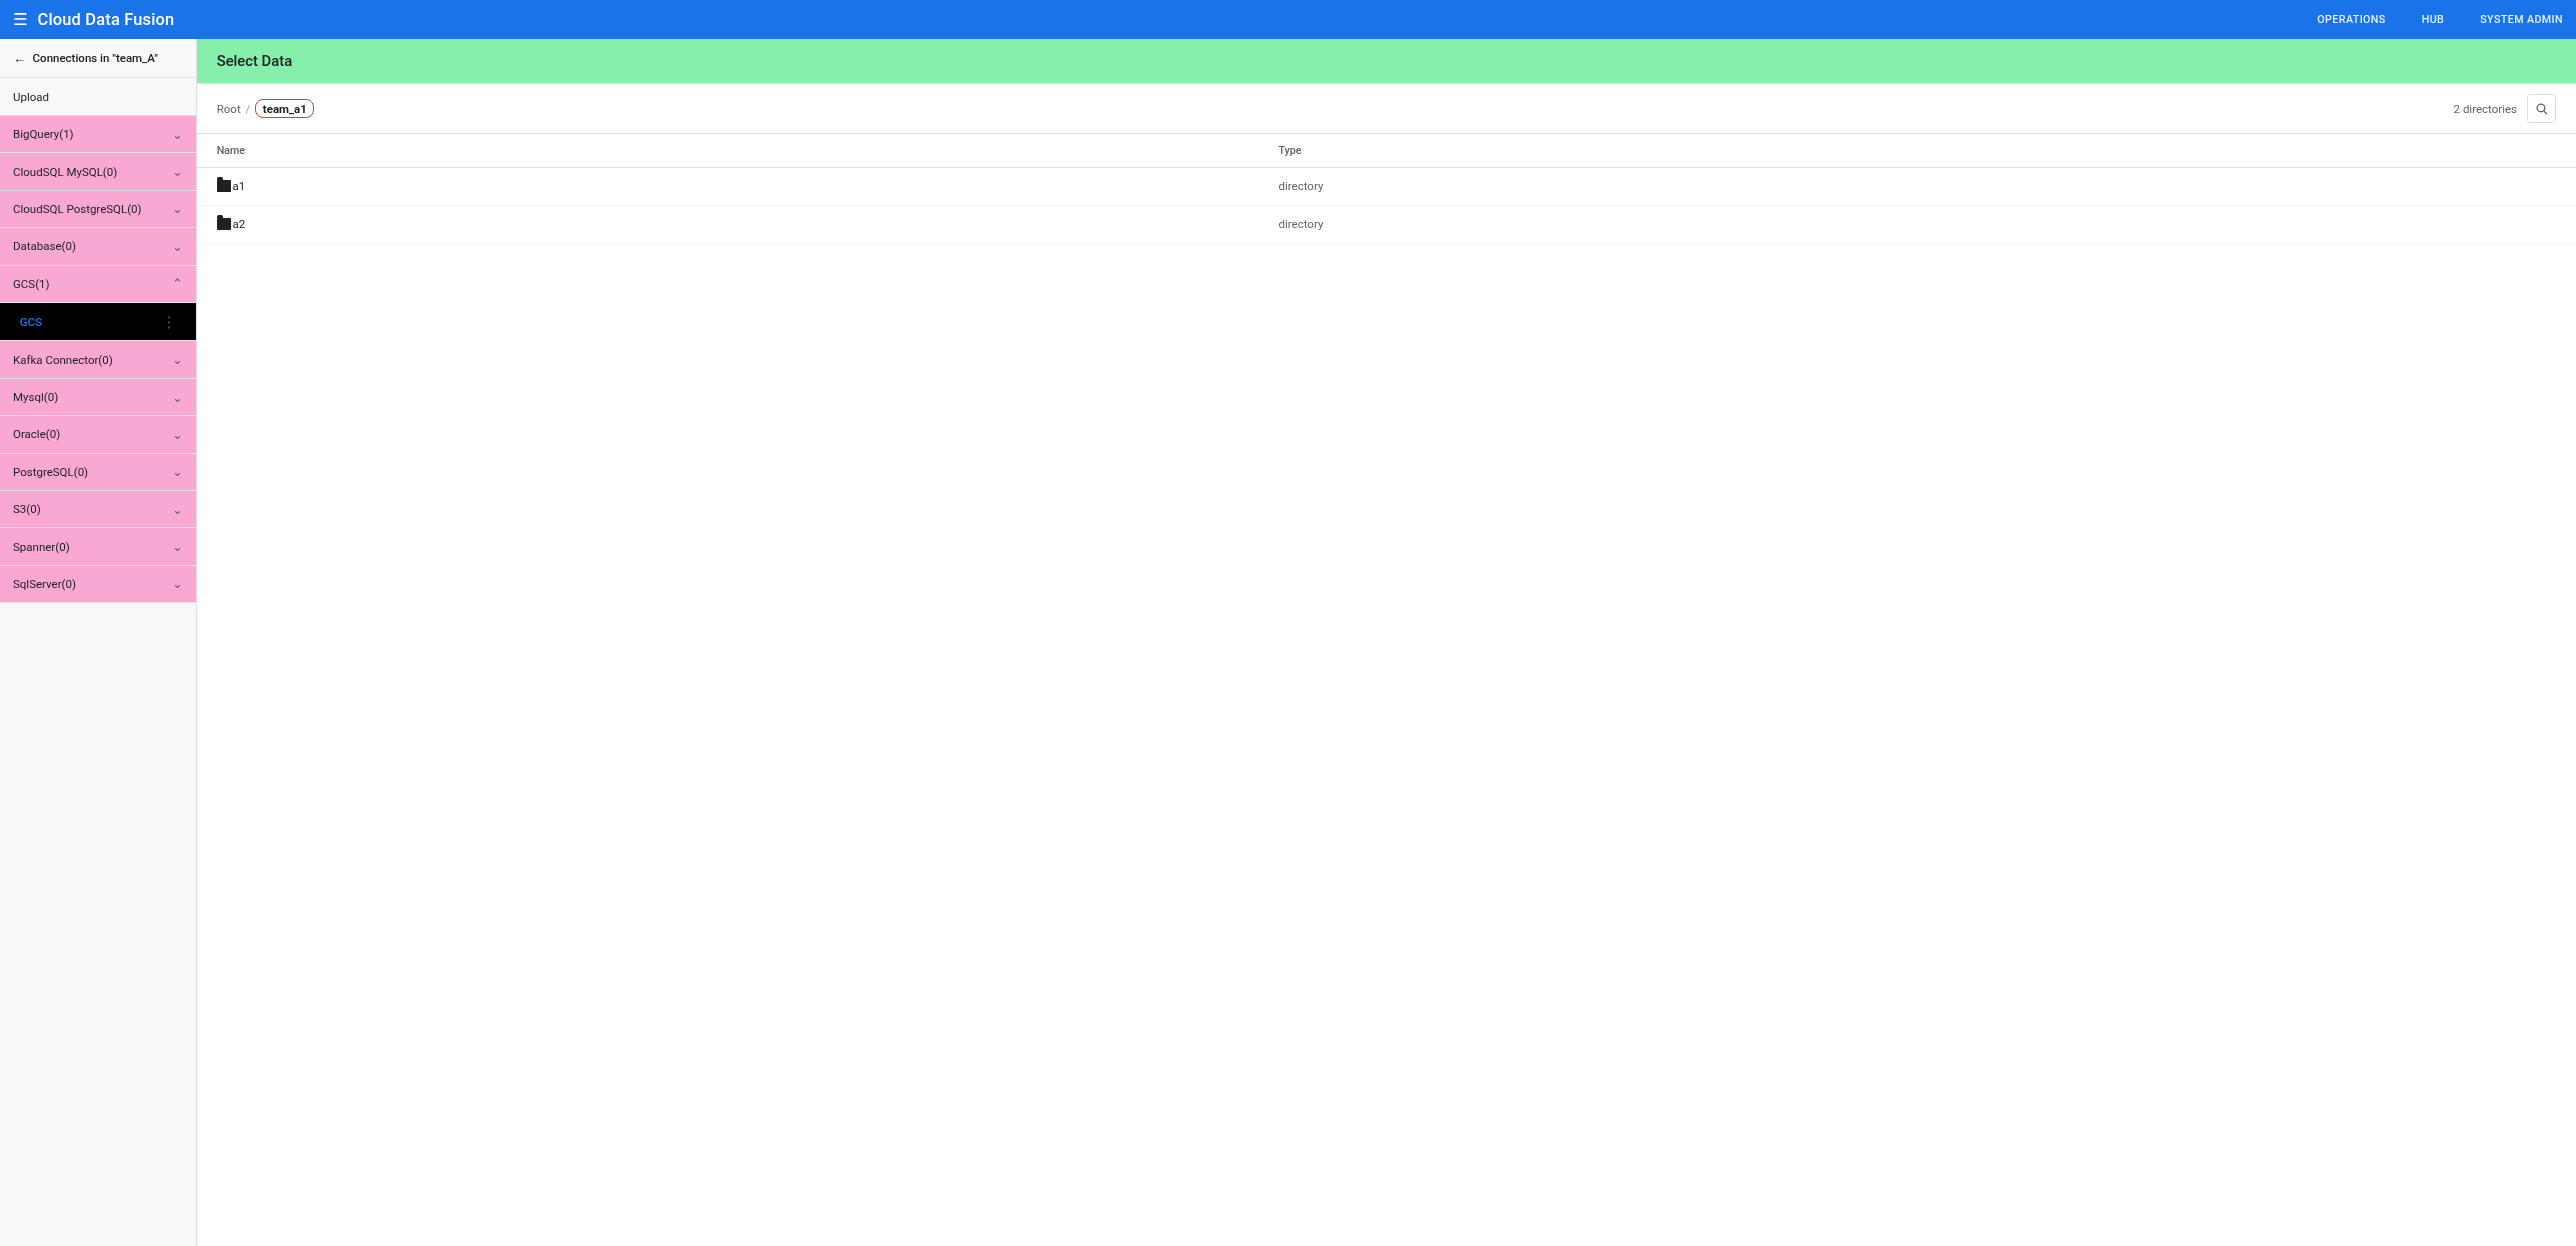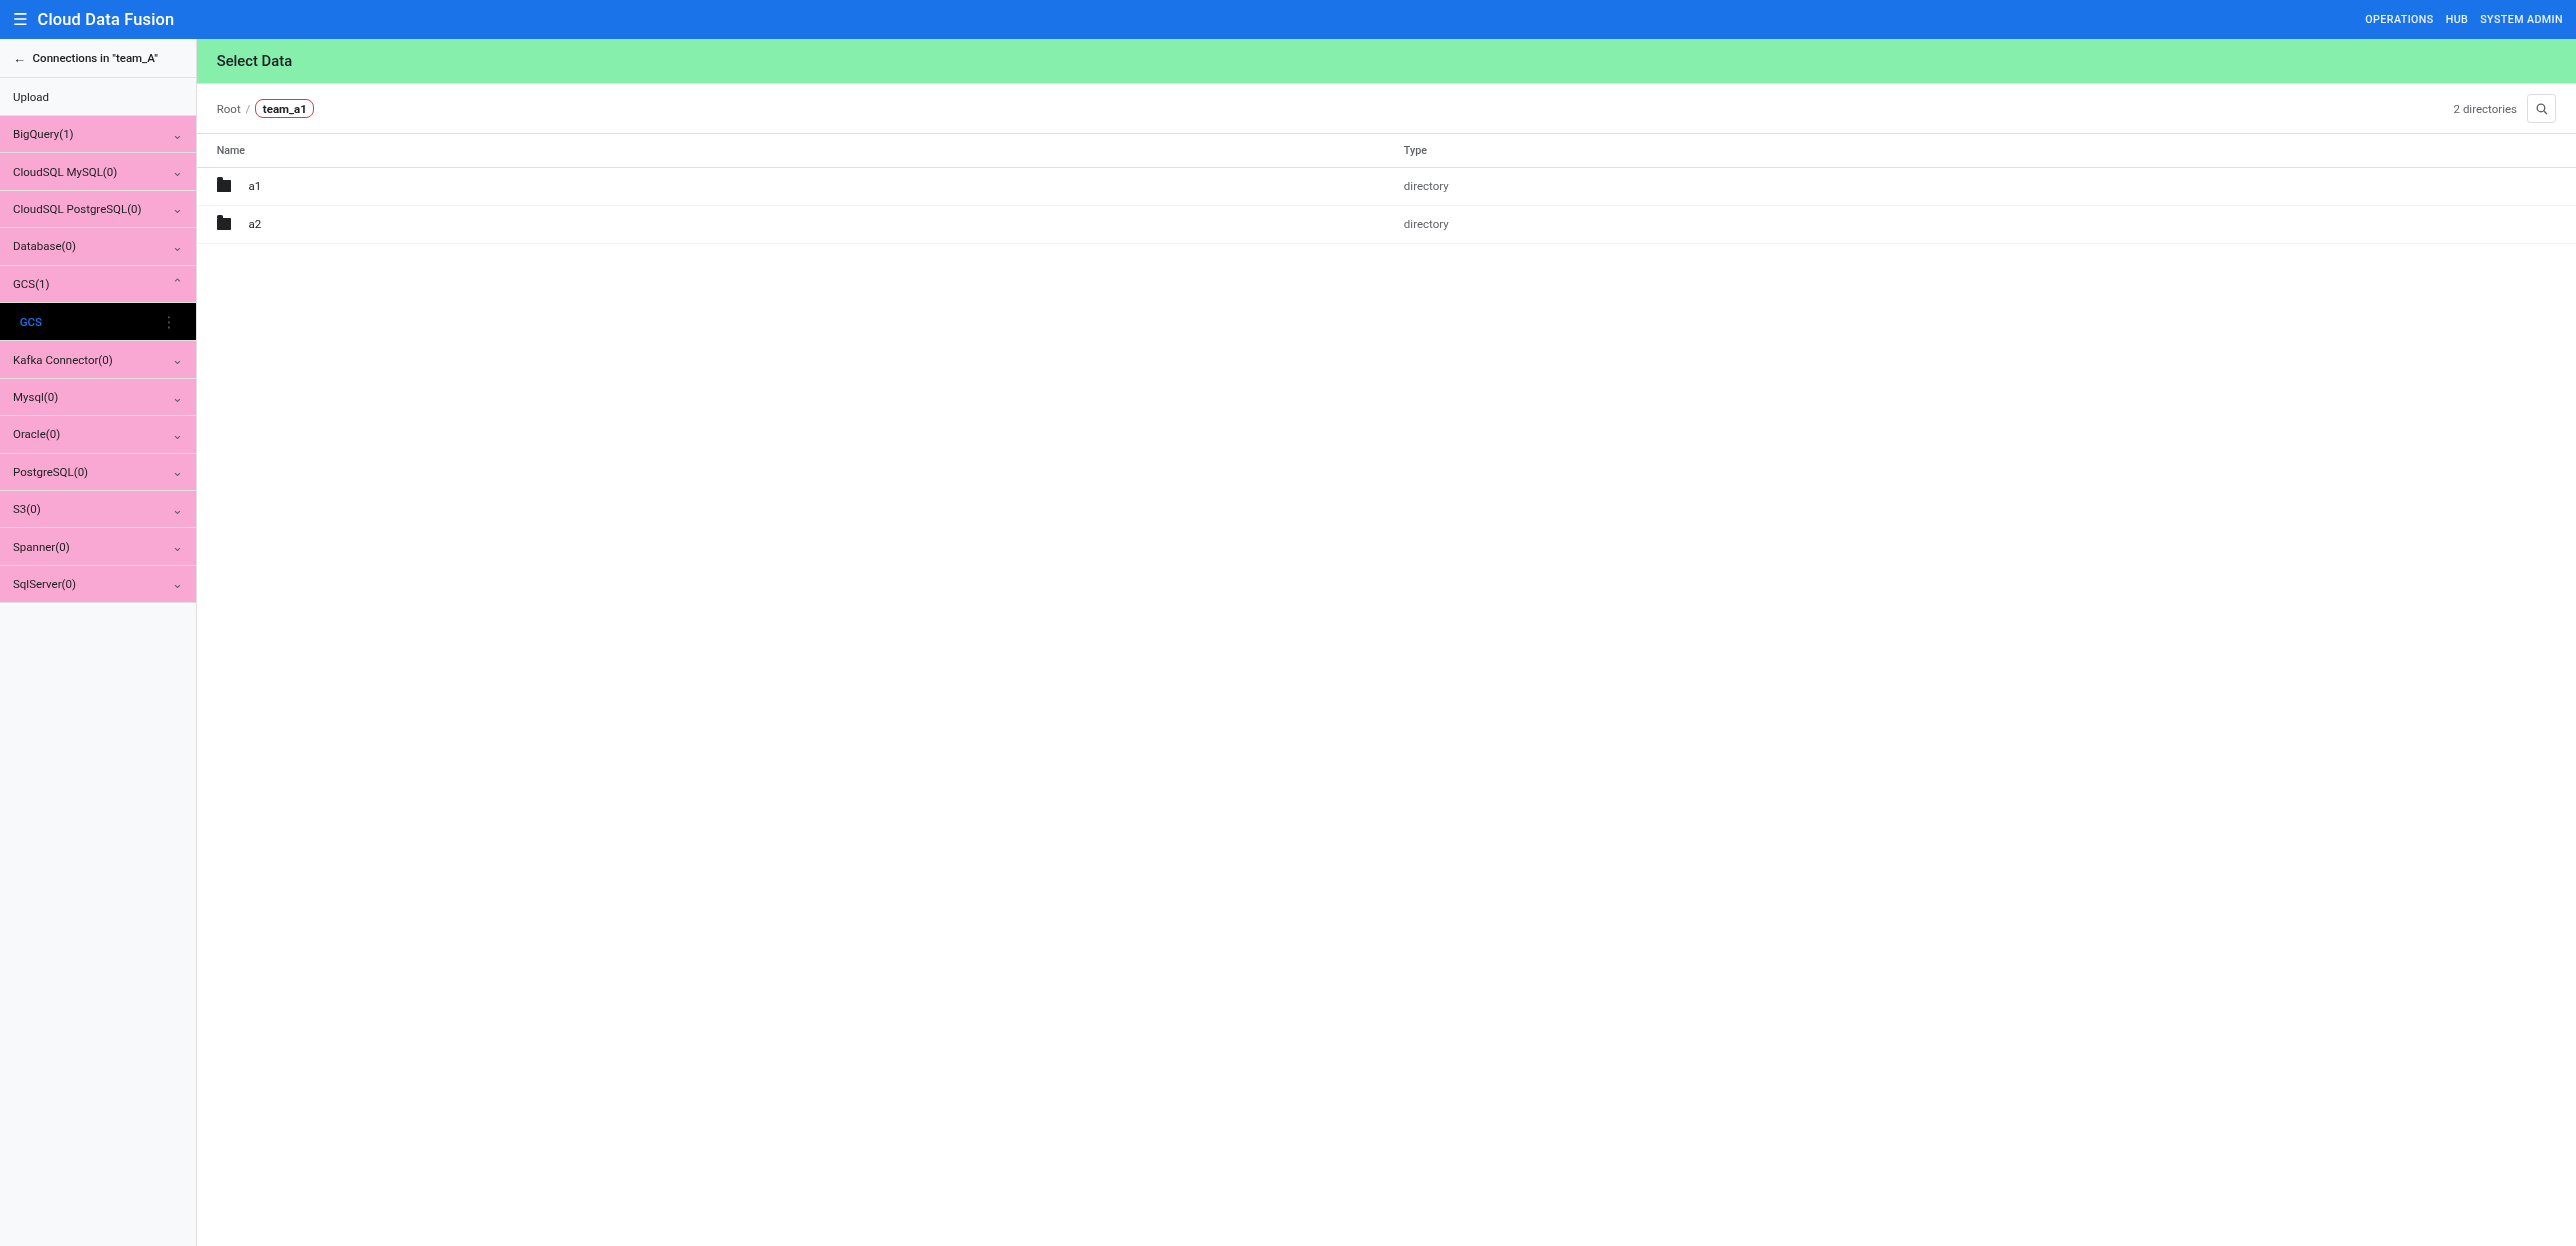--- a/index.html
+++ b/index.html
@@ -23,21 +23,21 @@
       font-size: 16.4px;
     }
     .top-nav .app-title {
       font-size: 16.4px;
       font-weight: 500;
       letter-spacing: 0.2px;
       flex: 1;
     }
     .top-nav .nav-links {
       display: flex;
-      gap: 12px;
+      gap: 36px;
       font-size: 10.7px;
       font-weight: 500;
       letter-spacing: 0.4px;
     }
     .top-nav .nav-links span {
       cursor: pointer;
       opacity: 0.9;
     }
 
     
@@ -186,21 +186,21 @@
       text-align: left;
     }
     .data-table td {
       padding: 11.5px 19.7px;
       font-size: 11.5px;
       border-bottom: 0.8px solid #f1f3f4;
     }
     .folder-cell {
       display: flex;
       align-items: center;
-      gap: 17px;
+      gap: 1px;
     }
     .folder-icon {
       width: 14.8px;
       height: 11.5px;
       background: #202124;
       border-radius: 0.8px;
       position: relative;
       display: inline-block;
     }
     .folder-icon::before {

